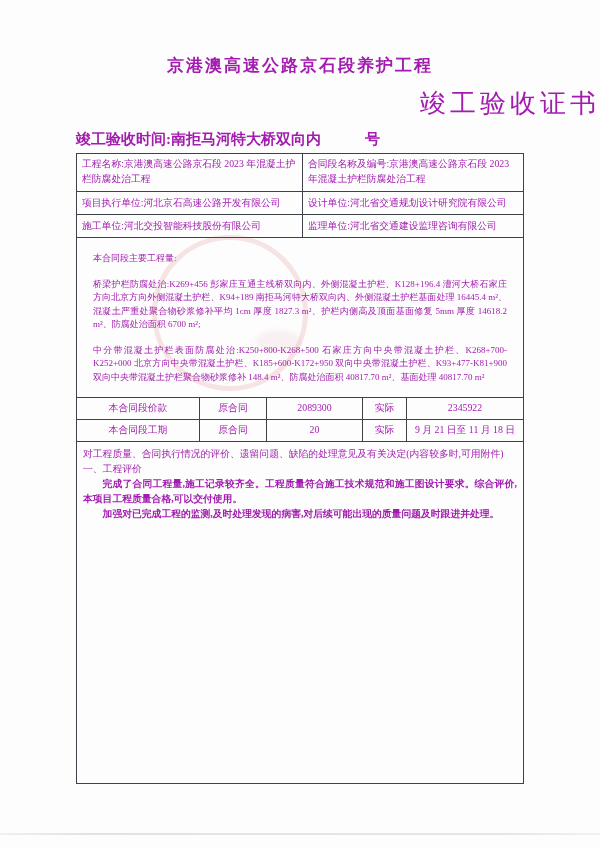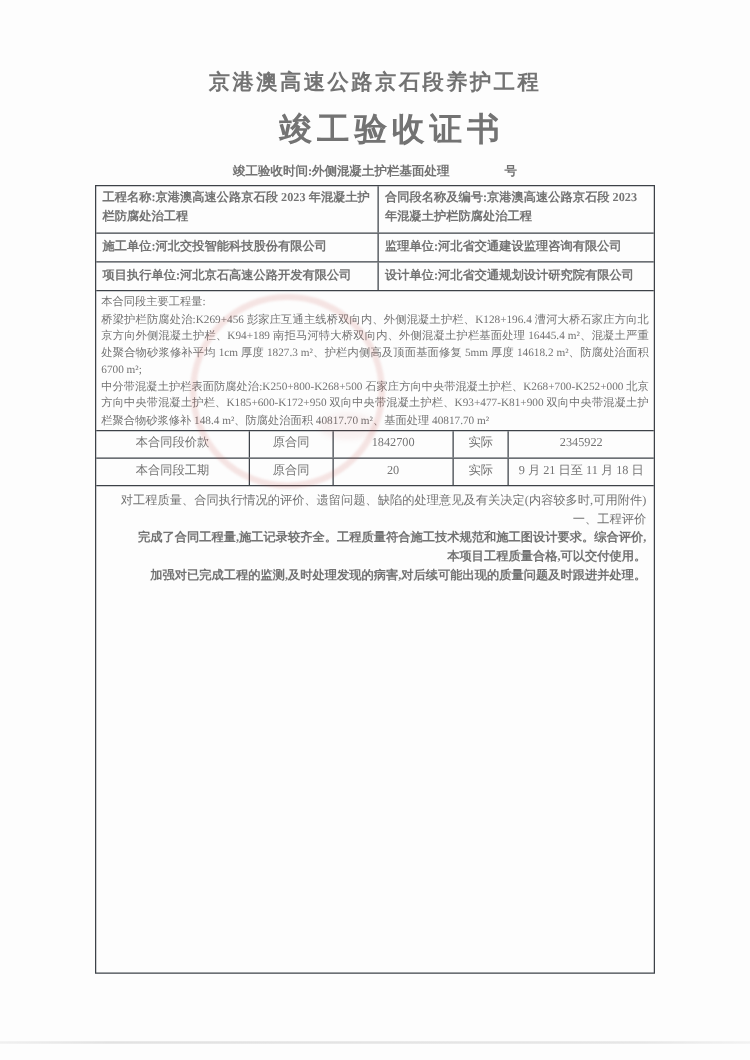--- a/index.html
+++ b/index.html
@@ -1,92 +1,92 @@
 <!DOCTYPE html>
 <html><head>
 <meta charset="utf-8">
 <style>
   html,body{margin:0;padding:0;background:#ffffff;}
   .page{
     position:relative;
     width:600px;height:848px;
     background:#fdfdfd;
     font-family:"Liberation Serif","DejaVu Serif",serif;
-    color:#737373;
+    color:#a21caf;
     overflow:hidden;
   }
   .title1{
     padding-top:54px;
     text-align:center;
     font-size:17px;
     font-weight:bold;
     letter-spacing:2px;
   }
   .title2{
     margin-top:9px;
-    text-align:center;
+    text-align:right;
     font-size:26px;
-    font-weight:bold;
+    font-weight:normal;
     letter-spacing:4px;
     padding-left:27px;
   }
   .meta{
     width:448px;
     margin:9px auto 4px auto;
     display:flex;
-    justify-content:center;
+    justify-content:flex-start;
     align-items:flex-end;
-    font-size:10px;
+    font-size:15px;
     font-weight:bold;
   }
   .meta-right{display:flex;align-items:flex-end;}
   .meta-right .unit{margin-left:44px;}
   .doc-table{
     width:448px;
     margin:0 auto;
     height:631px;
     border:1.6px solid #3d4248;
     box-sizing:border-box;
     display:flex;
     flex-direction:column;
     background:transparent;
   }
   .trow{border-top:1px solid #3d4248;display:grid;box-sizing:border-box;}
   .trow.first{border-top:none;}
-  .two-col{grid-template-columns:225px 1fr;font-weight:bold;}
+  .two-col{grid-template-columns:225px 1fr;}
   .five-col{grid-template-columns:122px 67px 96px 44px 1fr;}
   .cell{
     border-left:1px solid #3d4248;
     box-sizing:border-box;
     font-size:9.8px;
     line-height:14.5px;
     padding:3px 5px 2px 5px;
     overflow:hidden;
   }
   .cell:first-child{border-left:none;}
   .r1{min-height:37px;}
   .r2 .cell,.r3 .cell{height:22px;display:flex;align-items:center;padding-top:0;padding-bottom:0;}
   .r5 .cell,.r6 .cell{height:21px;display:flex;align-items:center;justify-content:center;padding:0 2px;text-align:center;}
   .quant-cell{
     border-top:1px solid #3d4248;
     padding:2px 4px 1px 4px;
     font-size:9px;
     line-height:13.5px;
     box-sizing:border-box;
   }
-  .quant-cell p{margin:0;text-align:justify;}
+  .quant-cell p{margin:12px;text-align:justify;}
   .eval-cell{
     border-top:1px solid #3d4248;
     flex:1;
     padding:4px 6px;
     font-size:9.8px;
     line-height:15px;
     box-sizing:border-box;
   }
-  .eval-cell p{margin:0;text-align:right;}
+  .eval-cell p{margin:0;}
   .indent{text-indent:2em;text-align:justify;font-weight:bold;}
   .seal{
     position:absolute;
     left:152px;top:235px;
     width:146px;height:146px;
     border-radius:50%;
     border:5px solid rgba(192,58,54,0.13);
     filter:blur(0.7px);
     pointer-events:none;
   }
@@ -109,52 +109,52 @@
 <body>
 
 <div class="page">
 
   <div class="title1">京港澳高速公路京石段养护工程</div>
   <div class="title2">竣工验收证书</div>
 
   <div class="meta">
     <span>竣工验收时间:</span>
     <span class="meta-right">
-      <span>外侧混凝土护栏基面处理</span>
+      <span>南拒马河特大桥双向内</span>
       <span class="unit">号</span>
     </span>
   </div>
 
   <div class="doc-table">
 
     <div class="trow first two-col r1">
       <div class="cell">工程名称:京港澳高速公路京石段 2023 年混凝土护栏防腐处治工程</div>
       <div class="cell">合同段名称及编号:京港澳高速公路京石段 2023 年混凝土护栏防腐处治工程</div>
     </div>
 
+    <div class="trow two-col r2">
+      <div class="cell">项目执行单位:河北京石高速公路开发有限公司</div>
+      <div class="cell">设计单位:河北省交通规划设计研究院有限公司</div>
+    </div>
+
     <div class="trow two-col r3">
       <div class="cell">施工单位:河北交投智能科技股份有限公司</div>
       <div class="cell">监理单位:河北省交通建设监理咨询有限公司</div>
-    </div>
-
-    <div class="trow two-col r2">
-      <div class="cell">项目执行单位:河北京石高速公路开发有限公司</div>
-      <div class="cell">设计单位:河北省交通规划设计研究院有限公司</div>
     </div>
 
     <div class="quant-cell">
       <p>本合同段主要工程量:</p>
       <p>桥梁护栏防腐处治:K269+456 彭家庄互通主线桥双向内、外侧混凝土护栏、K128+196.4 漕河大桥石家庄方向北京方向外侧混凝土护栏、K94+189 南拒马河特大桥双向内、外侧混凝土护栏基面处理 16445.4 m²、混凝土严重处聚合物砂浆修补平均 1cm 厚度 1827.3 m²、护栏内侧高及顶面基面修复 5mm 厚度 14618.2 m²、防腐处治面积 6700 m²;</p>
       <p>中分带混凝土护栏表面防腐处治:K250+800-K268+500 石家庄方向中央带混凝土护栏、K268+700-K252+000 北京方向中央带混凝土护栏、K185+600-K172+950 双向中央带混凝土护栏、K93+477-K81+900 双向中央带混凝土护栏聚合物砂浆修补 148.4 m²、防腐处治面积 40817.70 m²、基面处理 40817.70 m²</p>
     </div>
 
     <div class="trow five-col r5">
       <div class="cell">本合同段价款</div>
       <div class="cell">原合同</div>
-      <div class="cell">1842700</div>
+      <div class="cell">2089300</div>
       <div class="cell">实际</div>
       <div class="cell">2345922</div>
     </div>
 
     <div class="trow five-col r6">
       <div class="cell">本合同段工期</div>
       <div class="cell">原合同</div>
       <div class="cell">20</div>
       <div class="cell">实际</div>
       <div class="cell">9 月 21 日至 11 月 18 日</div>

